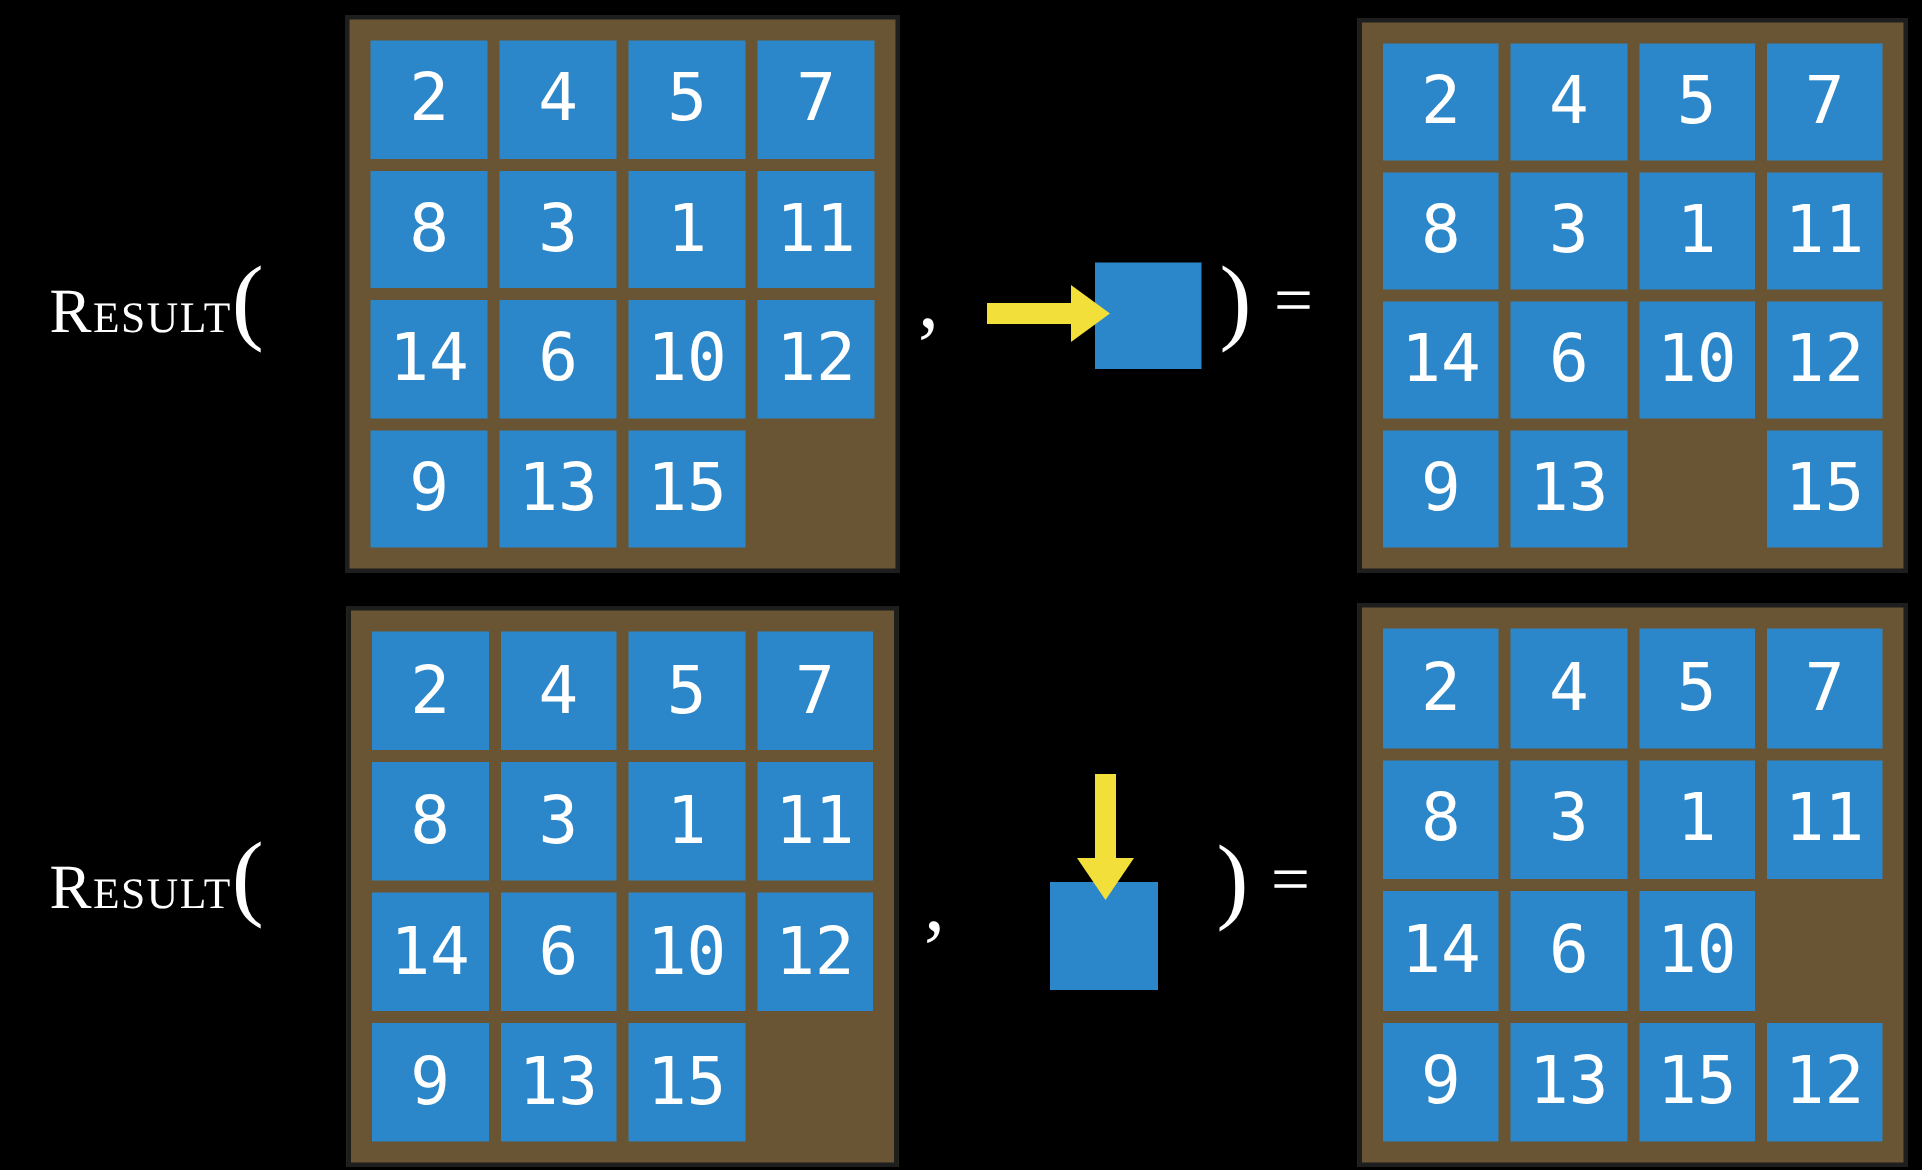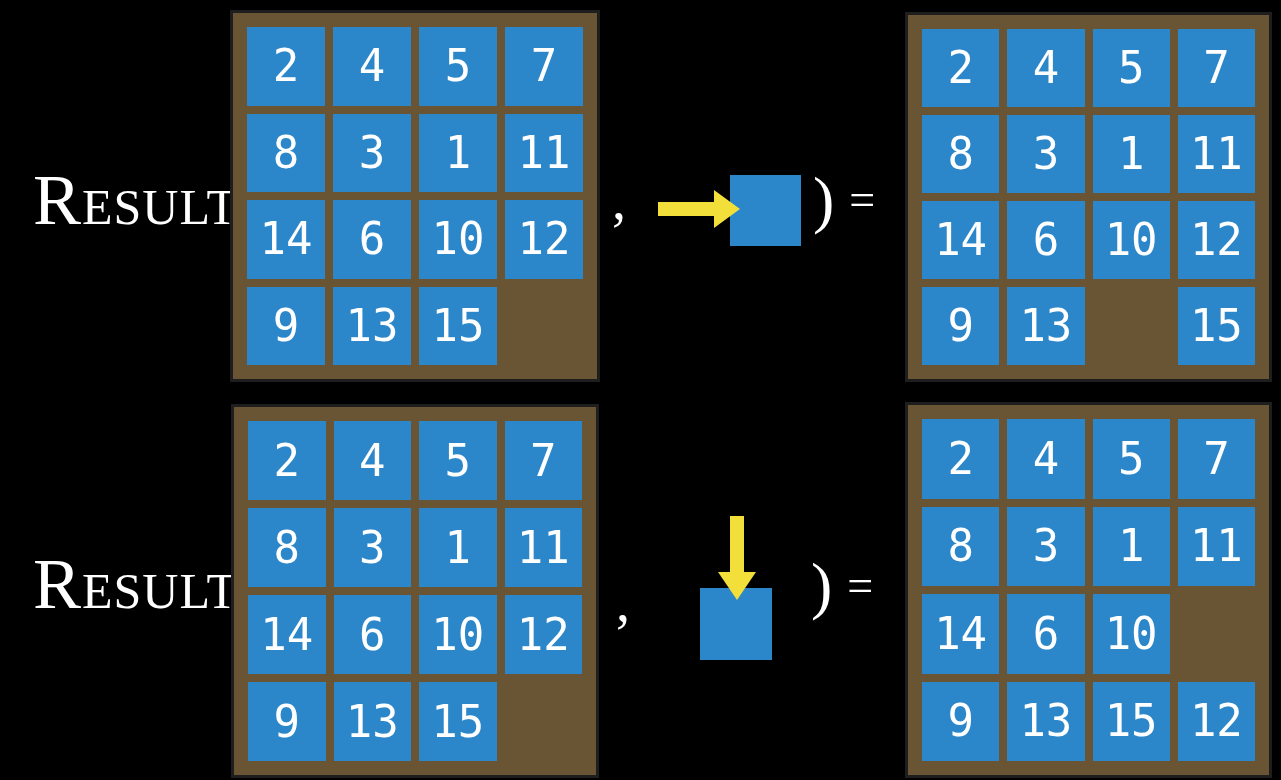--- a/index.html
+++ b/index.html
@@ -53,21 +53,21 @@
   
   .eq{
     position:absolute;
     color:var(--text);
     white-space:nowrap;
     line-height:100px;
     height:100px;
   }
   .fn{
     font-variant:small-caps;
-    font-size:72px;
+    font-size:42px;
     letter-spacing:1px;
   }
   .paren{font-size:64px;font-weight:400;}
   .equals{font-size:46px;position:relative;top:-6px;margin-left:15px;}
   .comma-txt{font-size:56px;}
 
   .lb1{left:33px;top:150px;}
   .c1{left:612px;top:150px;}
   .cl1{left:813px;top:150px;}
 

